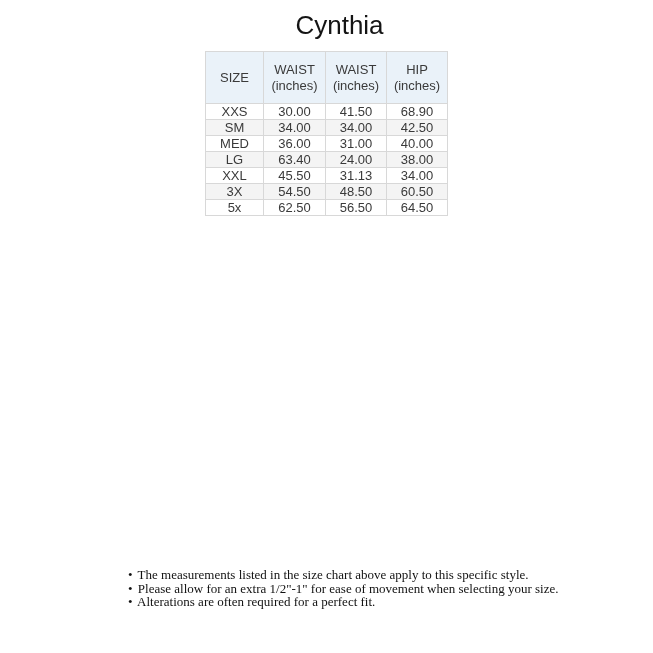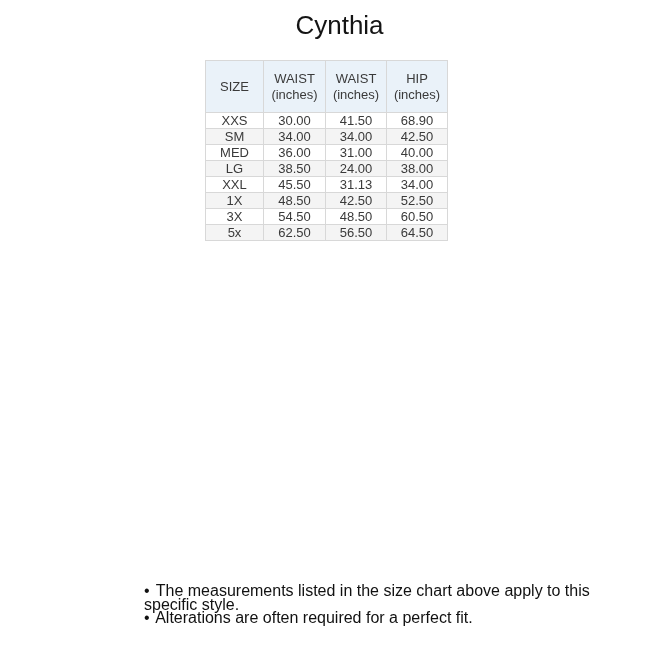--- a/index.html
+++ b/index.html
@@ -26,21 +26,21 @@
     margin: 10px 0 0 0;
     text-align: center;
     font-size: 26px;
     font-weight: 400;
     color: #141414;
     line-height: 30px;
   }
   table.size-chart {
     border-collapse: collapse;
     table-layout: fixed;
-    margin: 20px auto 0 auto;
+    margin: 11px auto 0 auto;
   }
   table.size-chart th,
   table.size-chart td {
     border: 1px solid var(--border);
     text-align: center;
     vertical-align: middle;
     color: var(--cell-text);
     padding: 0;
   }
   table.size-chart th {
@@ -55,26 +55,27 @@
     height: 14px;
     background: #ffffff;
   }
   table.size-chart tbody tr:nth-child(even) td {
     background: var(--row-alt);
   }
   .notes-list {
     position: absolute;
     left: 128px;
     top: 568px;
-    margin: 16px;
+    margin: 0;
     padding: 0;
     list-style: none;
-    font-size: 16px;
+    font-size: 13px;
     line-height: 13.5px;
     color: var(--note-text);
+    font-family: Liberation Serif, serif;
   }
   .notes-list .bullet {
     margin-right: 2px;
   }
 </style>
 </head>
 <body>
 
 <h1 class="page-title">Cynthia</h1>
 
@@ -118,47 +119,42 @@
         <td>42.50</td>
       </tr>
       <tr>
         <td>MED</td>
         <td>36.00</td>
         <td>31.00</td>
         <td>40.00</td>
       </tr>
       <tr>
         <td>LG</td>
-        <td>38.50</td>
+        <td>63.40</td>
         <td>24.00</td>
         <td>38.00</td>
       </tr>
       <tr>
         <td>XXL</td>
         <td>45.50</td>
         <td>31.13</td>
         <td>34.00</td>
-      </tr>
-      <tr>
-        <td>1X</td>
-        <td>48.50</td>
-        <td>42.50</td>
-        <td>52.50</td>
       </tr>
       <tr>
         <td>3X</td>
         <td>54.50</td>
         <td>48.50</td>
         <td>60.50</td>
       </tr>
       <tr>
         <td>5x</td>
         <td>62.50</td>
         <td>56.50</td>
         <td>64.50</td>
       </tr>
     </tbody>
 </table>
 
 <ul class="notes-list">
     <li><span class="bullet">•</span> The measurements listed in the size chart above apply to this specific style.</li>
+    <li><span class="bullet">•</span> Please allow for an extra 1/2"-1" for ease of movement when selecting your size.</li>
     <li><span class="bullet">•</span> Alterations are often required for a perfect fit.</li>
   </ul>
 
 </body></html>

